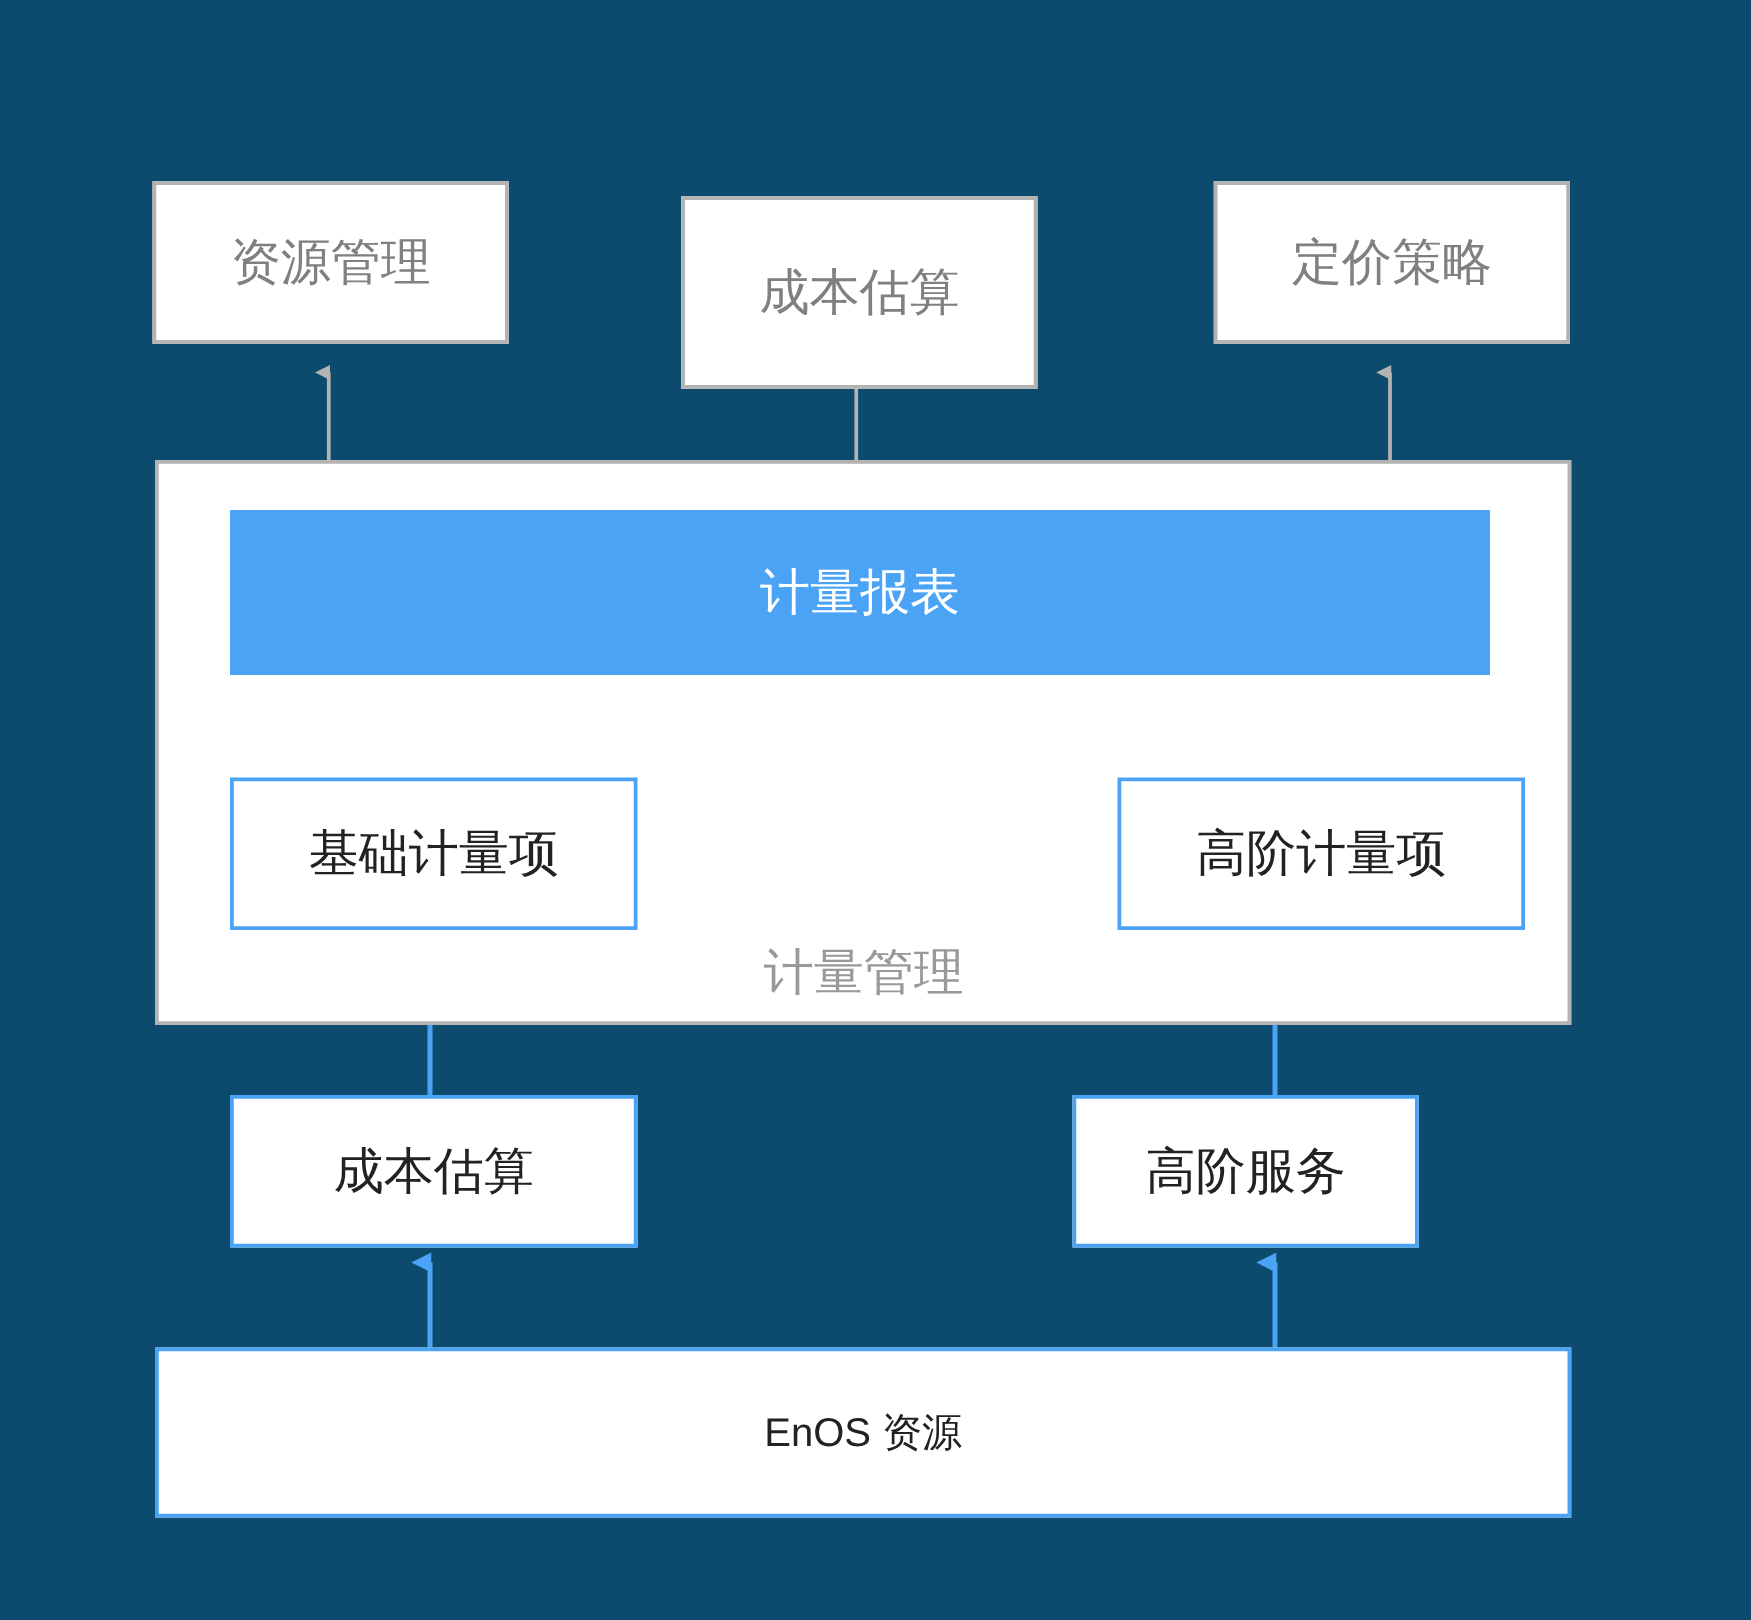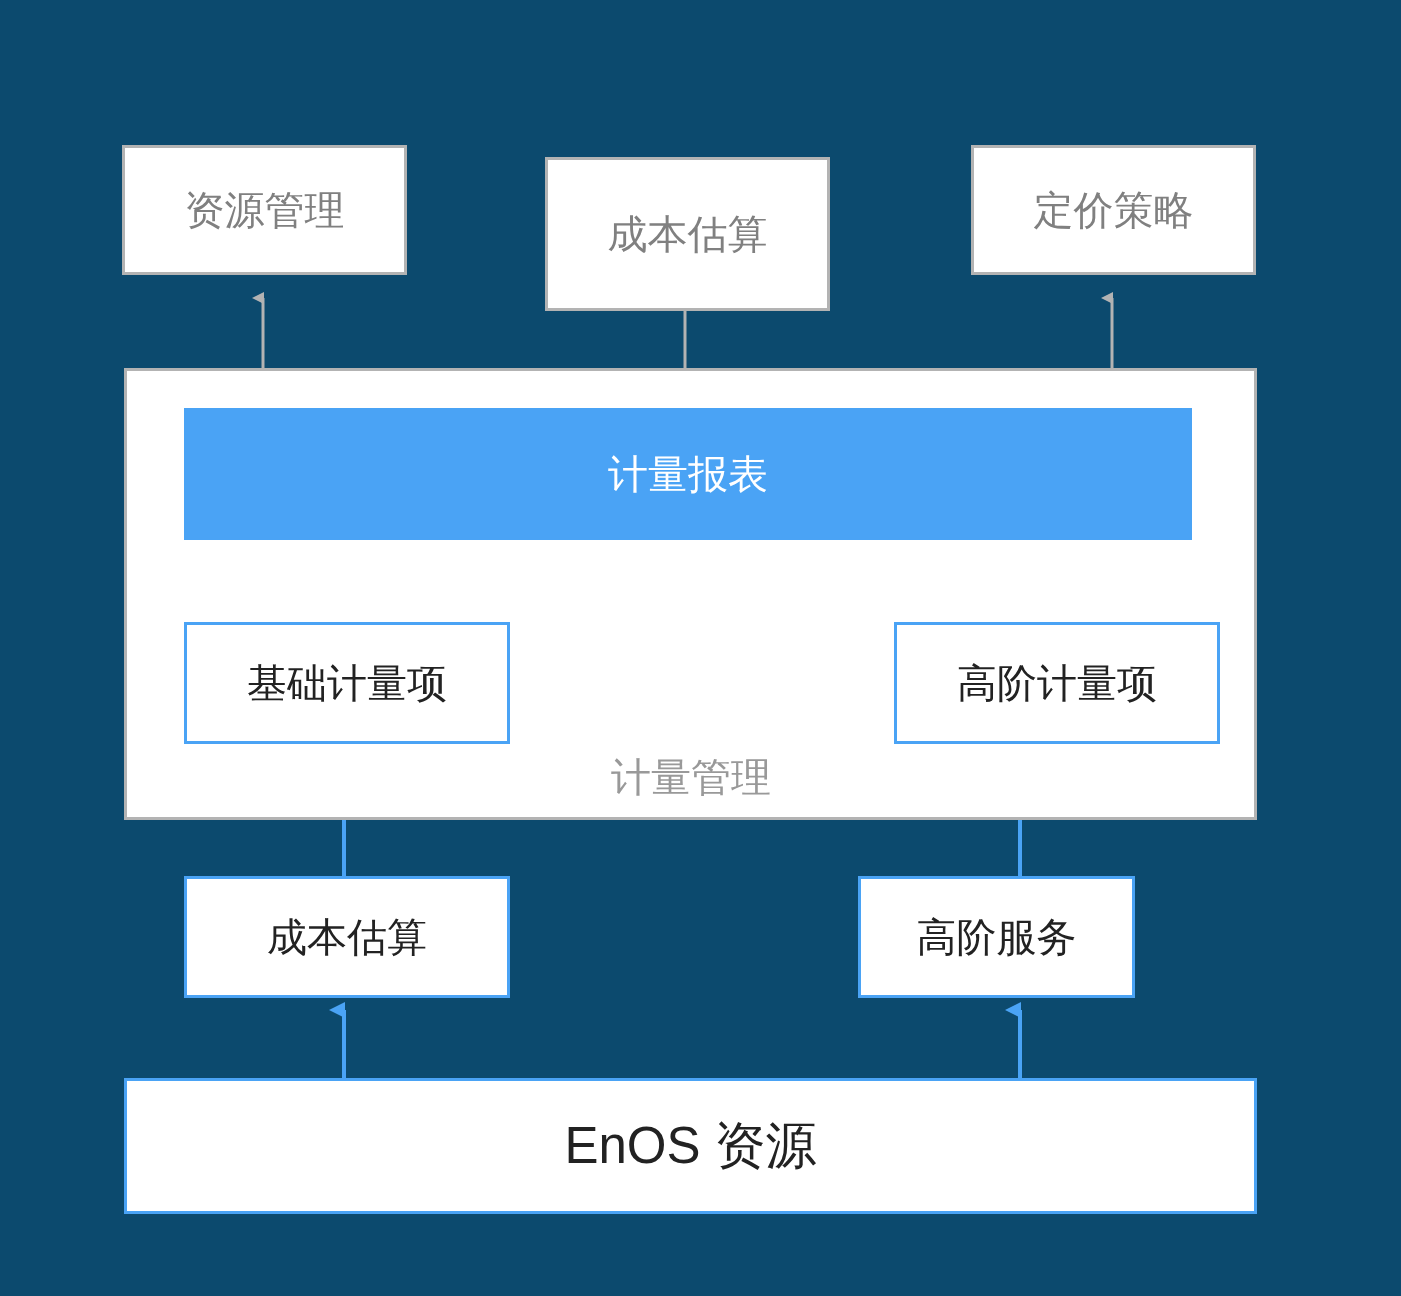--- a/index.html
+++ b/index.html
@@ -57,21 +57,21 @@
   .blue-box {
     border: 3px solid #4aa3f5;
     background: #ffffff;
     color: #222222;
     font-size: 40px;
   }
   .wide-box {
     border: 3px solid #4aa3f5;
     background: #ffffff;
     color: #222222;
-    font-size: 51px;
+    font-size: 32px;
   }
   svg.arrows {
     position: absolute;
     left: 0;
     top: 0;
     width: 1401px;
     height: 1296px;
     pointer-events: none;
   }
 </style>

